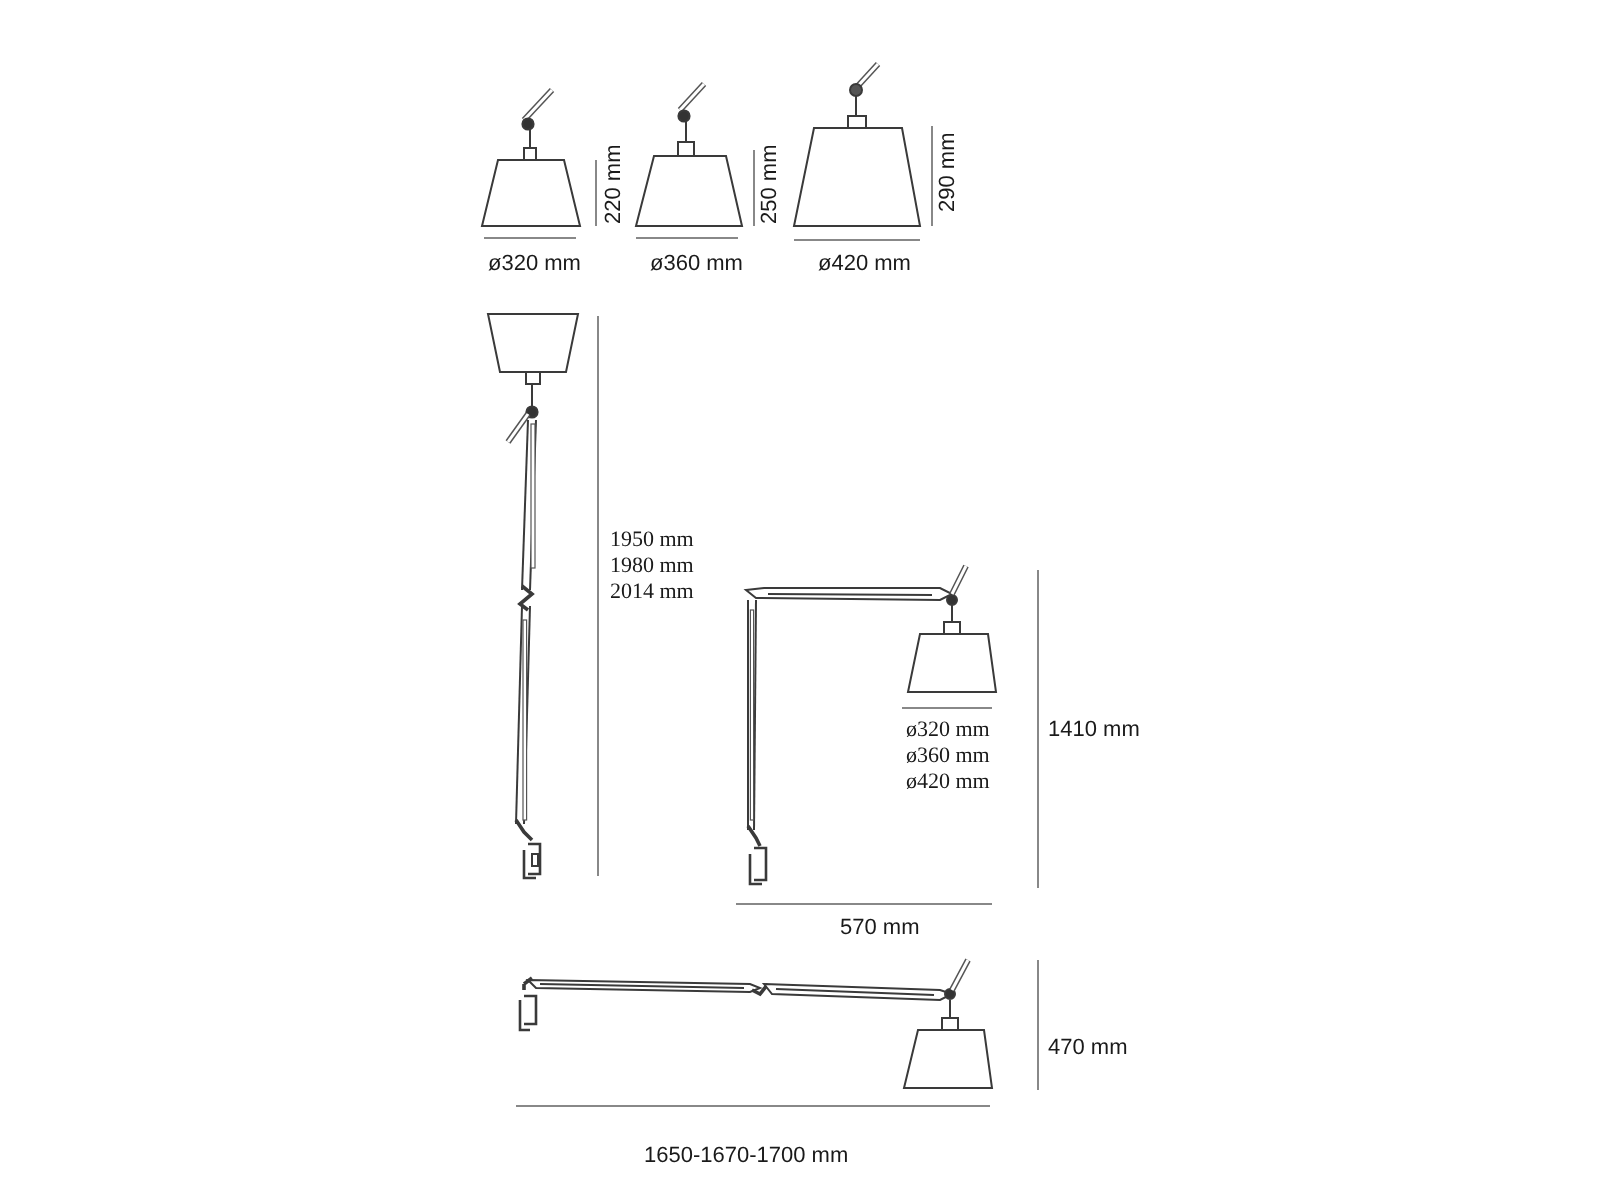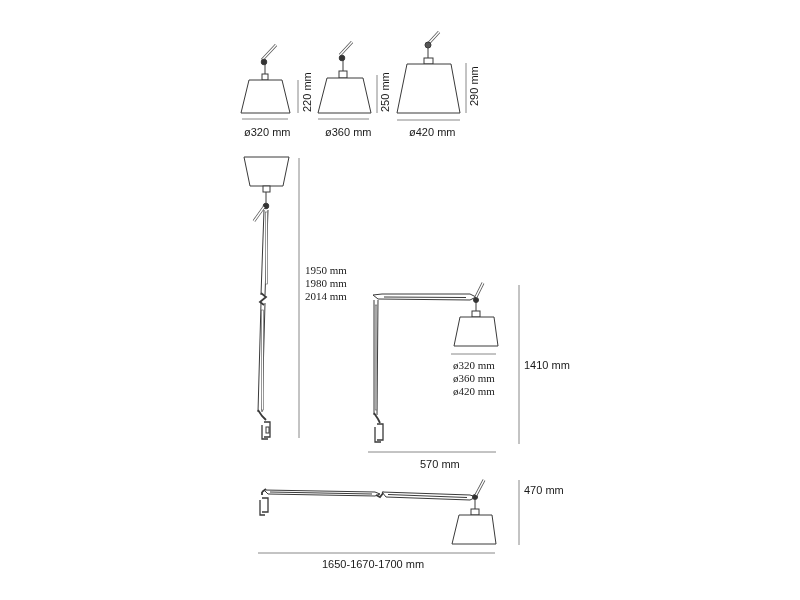--- a/index.html
+++ b/index.html
@@ -138,14 +138,14 @@
 </div>
 
 <div class="stack" style="left:453px;top:359px;">
   <div>ø320 mm</div>
   <div>ø360 mm</div>
   <div>ø420 mm</div>
 </div>
 <div class="lbl" style="left:524px;top:359px;">1410 mm</div>
 <div class="lbl" style="left:420px;top:458px;">570 mm</div>
 
-<div class="lbl" style="left:524px;top:484px;">470 mm</div>
-<div class="lbl" style="left:322px;top:558px;">1650-1670-1700 mm</div>
+<div class="lbl" style="left:524px;top:518px;">470 mm</div>
+<div class="lbl" style="left:322px;top:572px;">1650-1670-1700 mm</div>
 
 </body></html>

